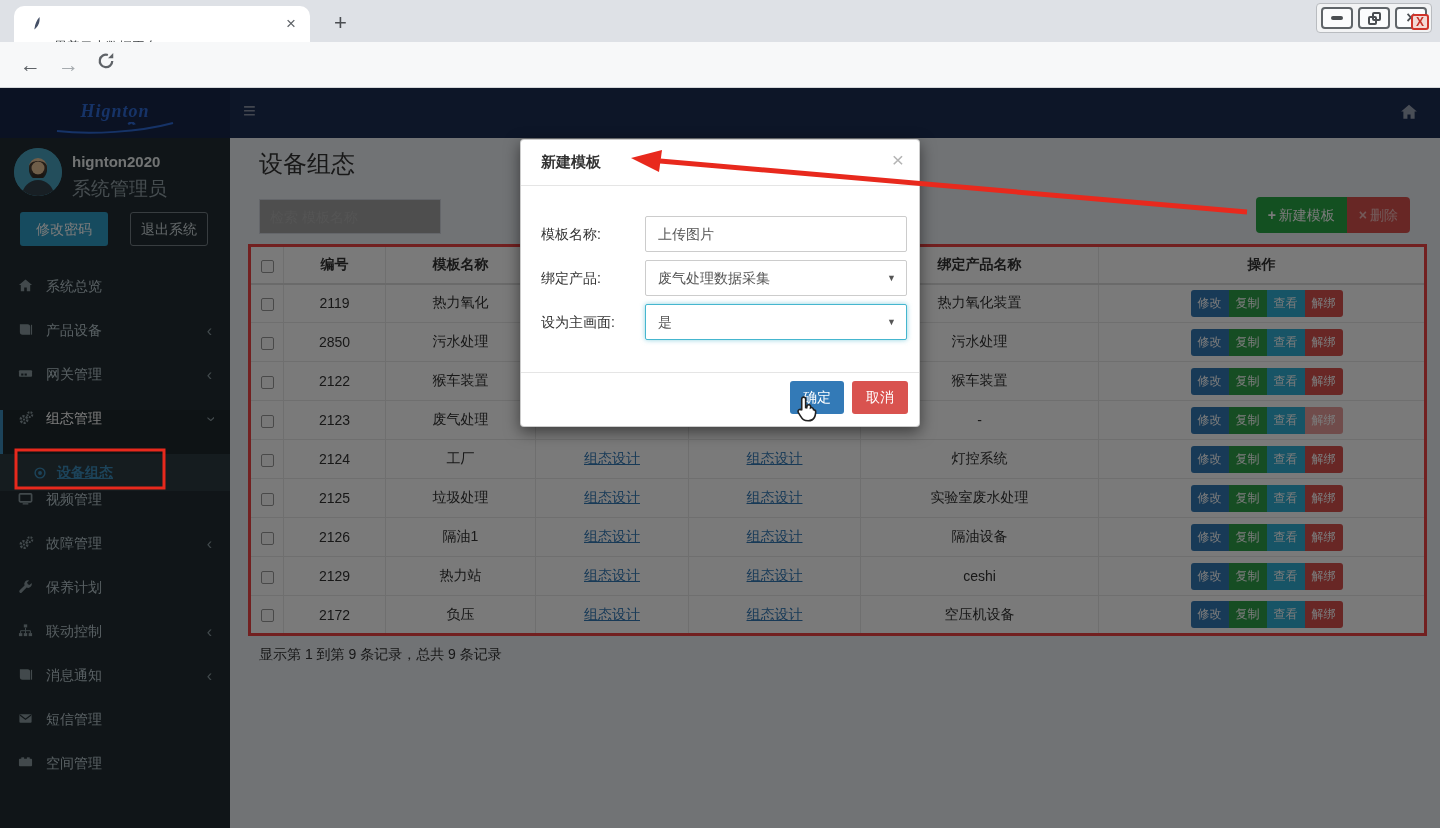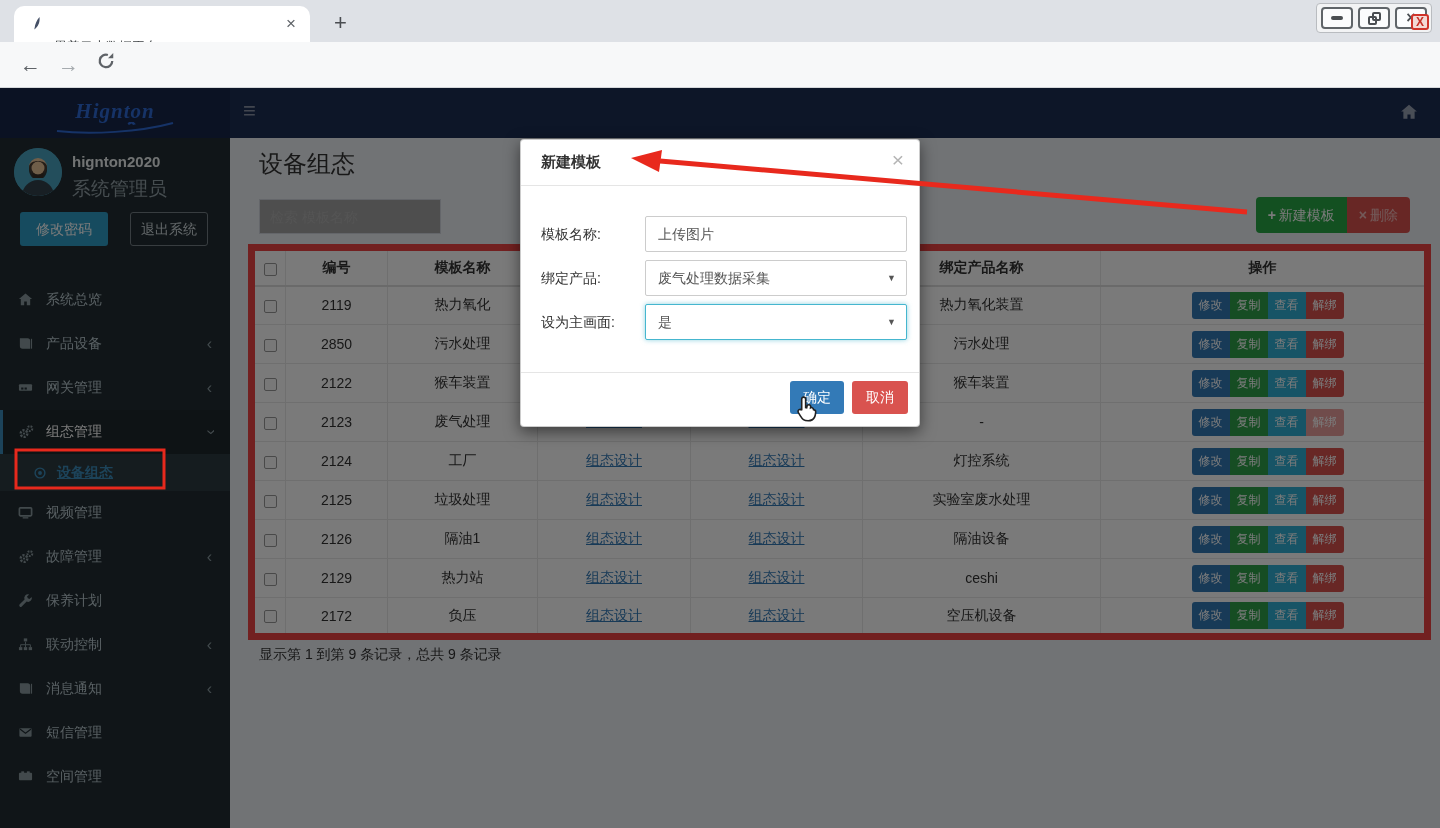--- a/index.html
+++ b/index.html
@@ -30,33 +30,33 @@
   .urlsep { color:#9aa0a6; font-size:15px; margin-right:10px; }
   .urlhost { color:#202124; font-size:15px; }
   .urlpath { color:#5f6368; font-size:15px; }
   .tool-ic { position:absolute; top:54px; width:22px; height:22px; }
   .staric { position:absolute; top:51px; font-size:21px; color:#5f6368; }
 
   
   .app { position:absolute; left:0; top:88px; width:1440px; height:740px; }
   .navbar { position:absolute; left:0; top:0; width:1440px; height:50px; background:#1d2f55; }
   .logo { position:absolute; left:0; top:0; width:230px; height:50px; background:#172649; text-align:center; }
-  .logotext { font-family:"Liberation Serif","DejaVu Serif",serif; font-style:italic; font-weight:bold; font-size:21px; color:#2f6bd8; line-height:46px; letter-spacing:1px; }
+  .logotext { font-family:"Liberation Serif","DejaVu Serif",serif; font-style:italic; font-weight:bold; font-size:18px; color:#2f6bd8; line-height:46px; letter-spacing:1px; }
   .swoosh { position:absolute; left:55px; top:34px; }
   .hamburger { position:absolute; left:243px; top:10px; font-size:22px; color:#8a93a6; }
   .nav-home { position:absolute; right:22px; top:15px; width:18px; height:18px; color:#9aa3b5; }
 
   .sidebar { position:absolute; left:0; top:50px; width:230px; height:690px; background:#222d32; }
   .avatar { position:absolute; left:14px; top:10px; width:48px; height:48px; border-radius:50%; background:#4aa3c0; overflow:hidden; }
   .uname { position:absolute; left:72px; top:15px; color:#ecf0f1; font-size:15px; font-weight:bold; }
   .urole { position:absolute; left:72px; top:38px; color:#93a1a8; font-size:19px; }
   .btn-pass { position:absolute; left:20px; top:74px; width:88px; height:34px; background:#2f9dc6; color:#fff; font-size:14px; border-radius:3px; text-align:center; line-height:34px; }
   .btn-logout { position:absolute; left:130px; top:74px; width:78px; height:34px; border:1px solid #758086; color:#cfd8dc; font-size:14px; border-radius:3px; text-align:center; line-height:32px; }
   .menu { position:absolute; left:0; top:140px; width:230px; }
-  .mitem { position:relative; height:44px; display:flex; align-items:center; padding-left:15px; color:#b8c7ce; font-size:14px; border-left:3px solid transparent; cursor:pointer; }
+  .mitem { position:relative; height:44px; display:flex; align-items:flex-start; padding-left:15px; color:#b8c7ce; font-size:14px; border-left:3px solid transparent; cursor:pointer; }
   .mitem.active { background:#1e282c; border-left:3px solid #3c8dbc; color:#fff; }
   .micn { width:16px; height:16px; margin-right:12px; color:#8a9aa0; flex:0 0 auto; }
   .micn svg { display:block; }
   .chev { position:absolute; right:18px; font-size:16px; color:#8a9aa0; display:inline-block; }
   .chev.down { transform:rotate(-90deg); }
   .submenu { background:#2c3b41; padding:2px 0; }
   .sitem { position:relative; height:33px; display:flex; align-items:center; padding-left:33px; color:#b8c7ce; font-size:14px; cursor:pointer; }
   .sitem .micn { width:14px; height:14px; margin-right:10px; }
   .sitem.selected, .sitem.selected .micn { color:#3c8dbc; }
   .sitem.selected .slabel { text-decoration:underline; font-weight:bold; }
@@ -66,21 +66,21 @@
   .searchbox { position:absolute; left:29px; top:61px; width:182px; height:35px; border:1px solid #d2d6de; background:#a3a3a3; font-size:14px; padding:0 10px; color:#333; outline:none; }
   .searchbox::placeholder { color:#b0b0b0; }
   .topbtns { position:absolute; right:30px; top:59px; display:flex; }
   .btn-new { height:36px; background:#28a745; color:#fff; font-size:14px; border-radius:4px 0 0 4px; padding:0 12px; line-height:36px; }
   .btn-del { height:36px; background:#d9534f; color:rgba(255,255,255,.6); font-size:14px; border-radius:0 4px 4px 0; padding:0 12px; line-height:36px; }
   .bplus { font-weight:bold; margin-right:3px; }
 
   table.grid { position:absolute; left:18px; top:106px; width:1176px; border-collapse:collapse; table-layout:fixed; background:#fff; }
   .grid th, .grid td { border:1px solid #e9e9e9; font-size:14px; color:#333; text-align:center; height:39px; padding:0; overflow:hidden; white-space:nowrap; }
   .grid th { height:38px; font-weight:bold; border-bottom:2px solid #ddd; }
-  .grid { border:7px solid #ef4444; }
+  .grid { border:3px solid #ef4444; }
   .cb { display:inline-block; width:13px; height:13px; border:1px solid #9a9a9a; background:#fbfbfb; border-radius:2px; vertical-align:middle; }
   .lnk { color:#337ab7; text-decoration:underline; cursor:pointer; }
   .acell { text-align:right;margin-top:24px; }
   .agroup { display:inline-flex; margin-left:10px; border-radius:3px; overflow:hidden; }
   .abtn { color:#fff; font-size:12px; padding:5px 7px; cursor:pointer; }
   .abtn.edit { background:#337ab7; }
   .abtn.copy { background:#2fa24a; }
   .abtn.view { background:#31b0d5; }
   .abtn.unbind { background:#d9534f; }
   .abtn.disabled { opacity:.55; }

